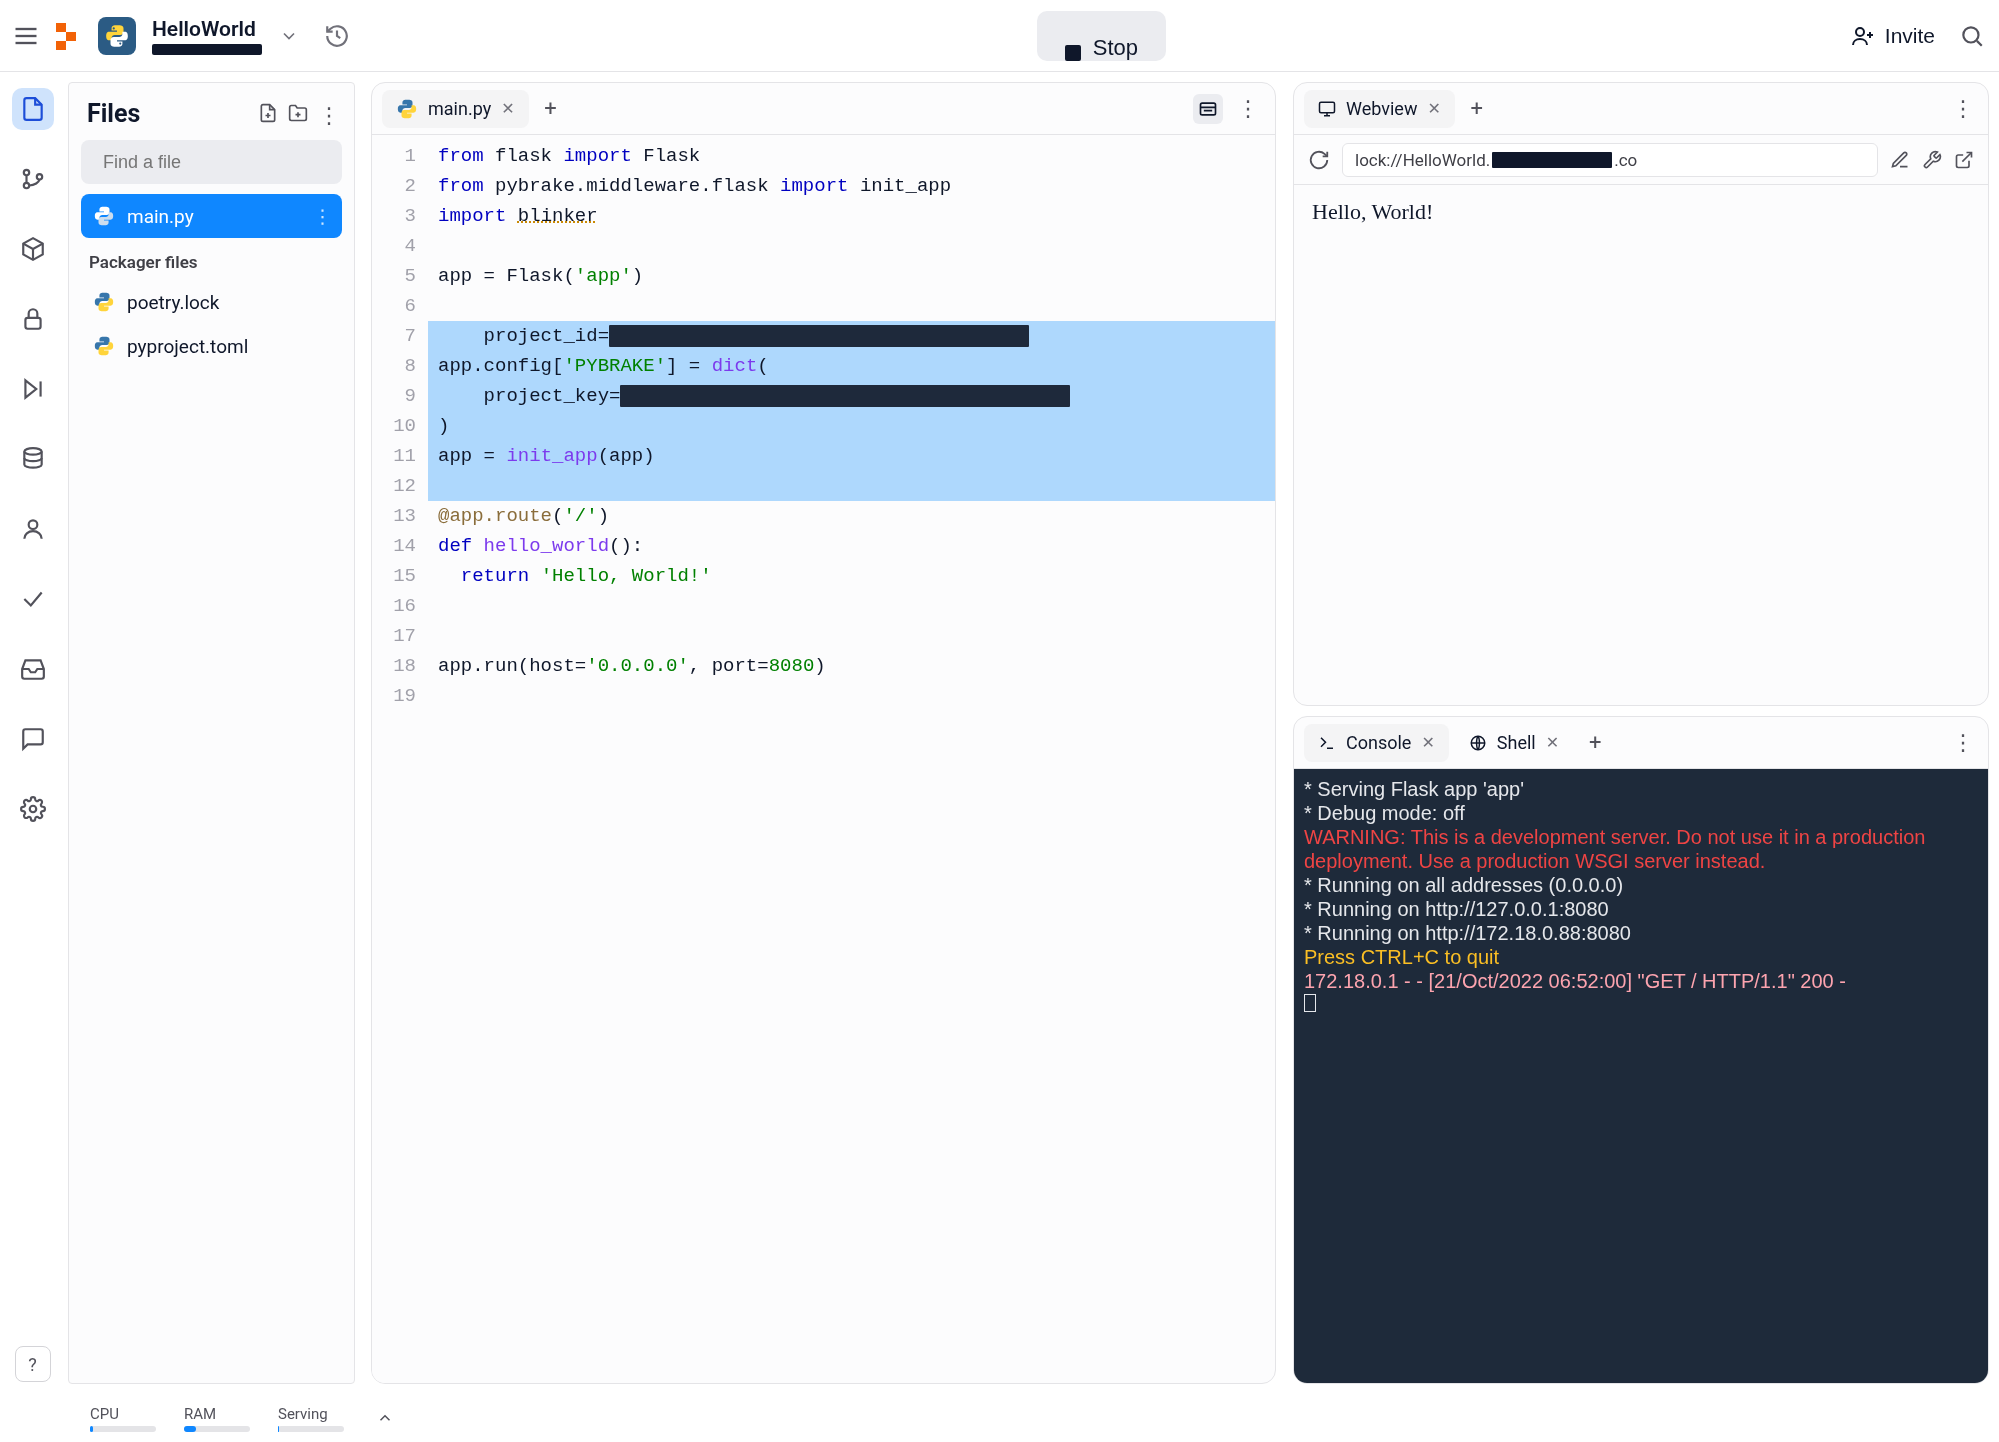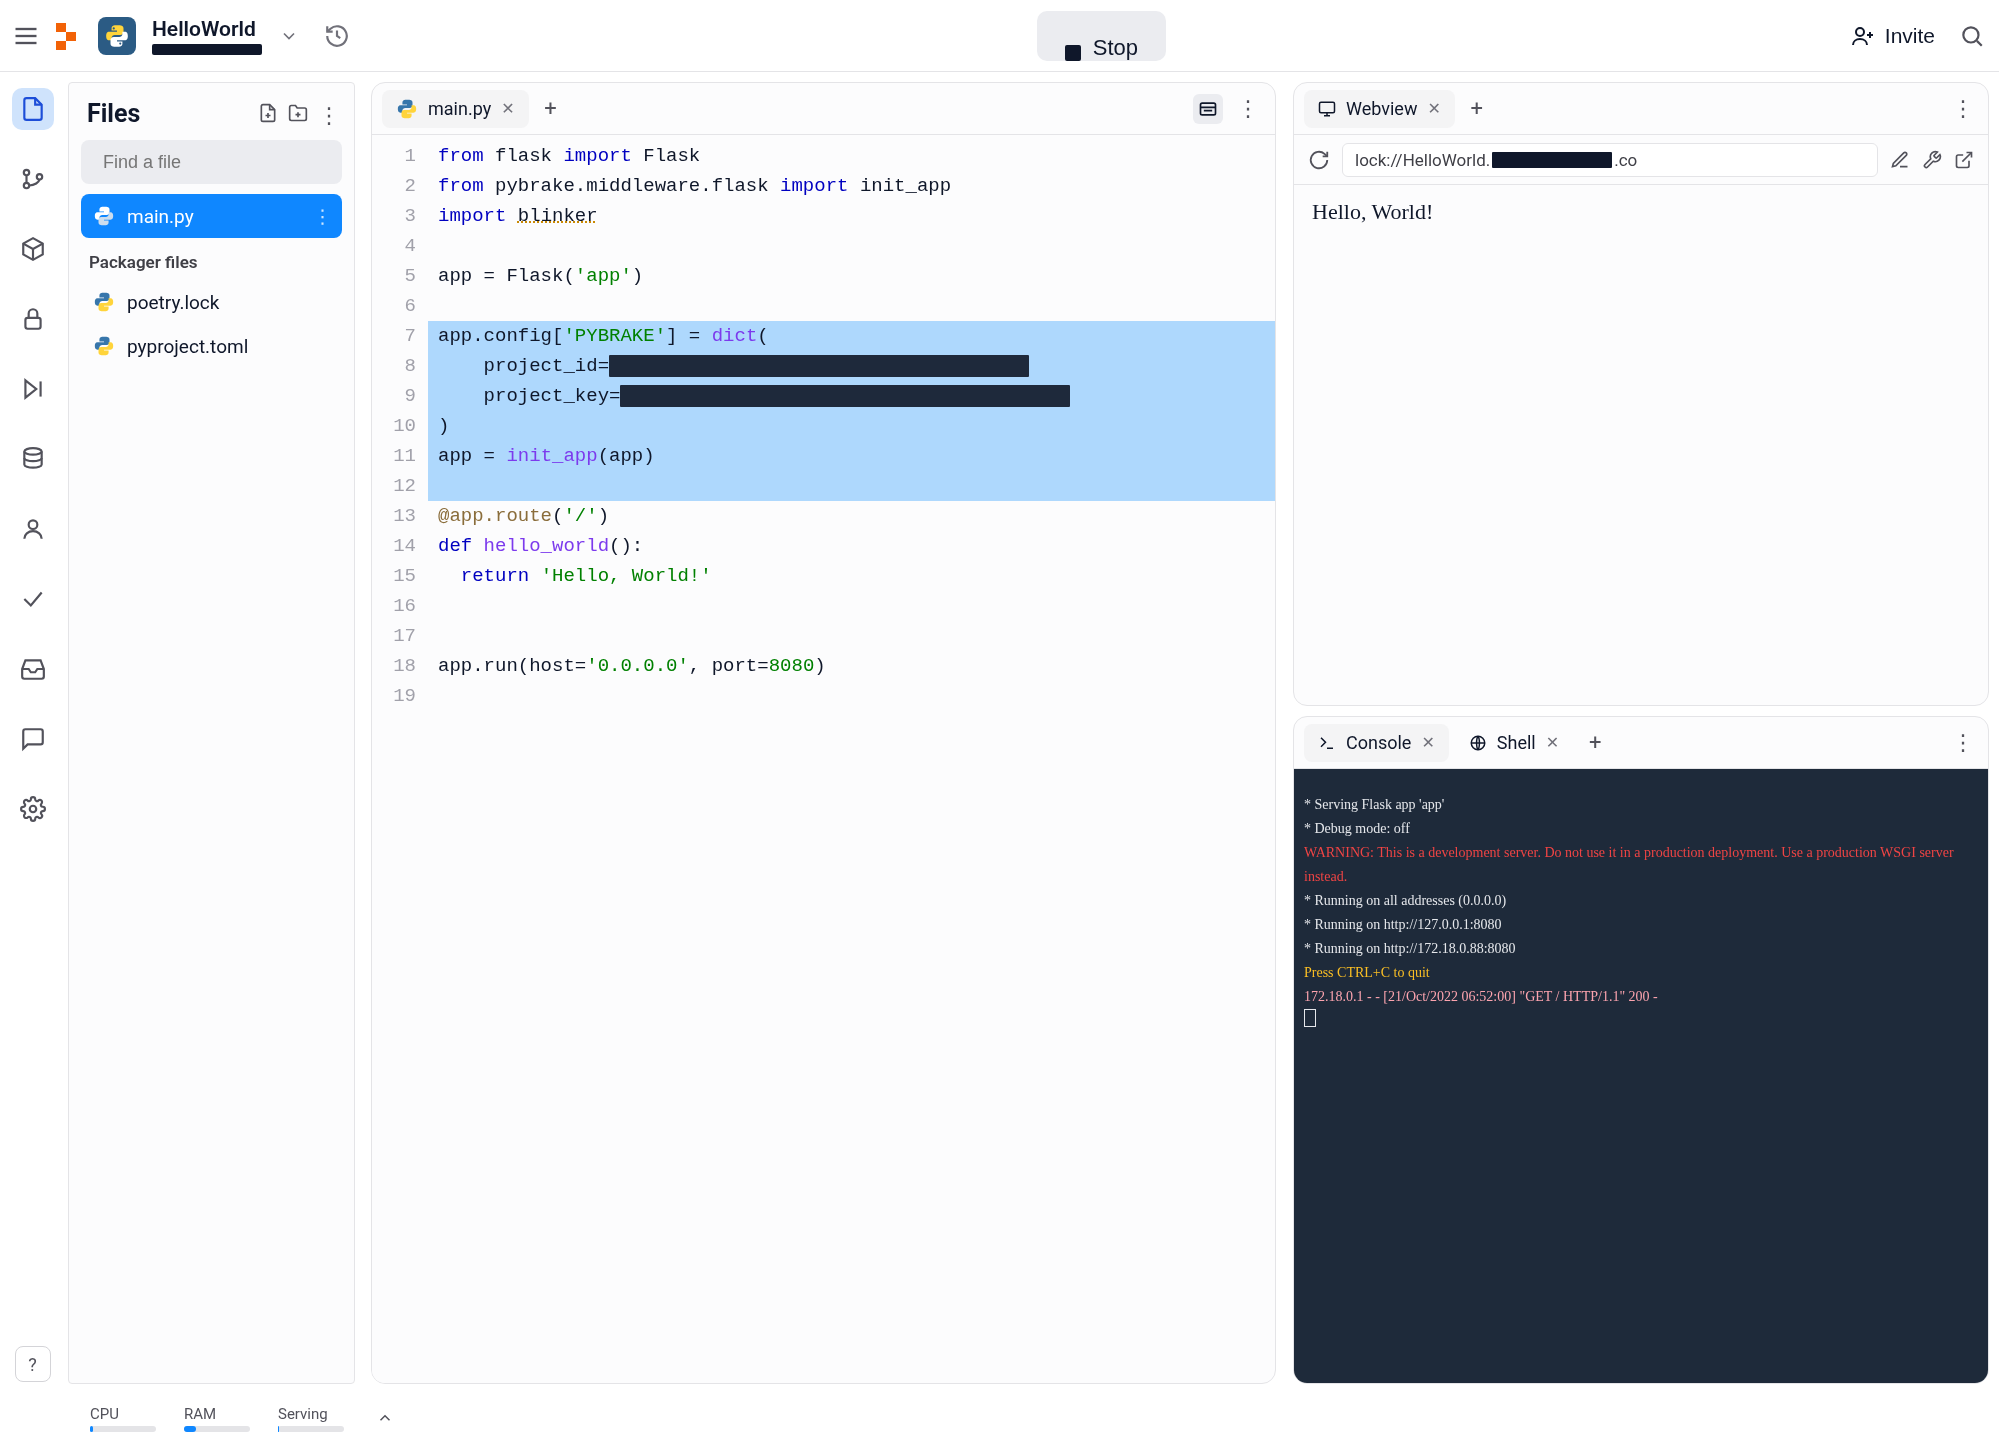--- a/index.html
+++ b/index.html
@@ -61,21 +61,21 @@
 .gut-line{height:30px;position:relative;}
 .right-col{width:703px;display:flex;flex-direction:column;margin:10px 10px 10px 2px;gap:10px;}
 .webview-panel,.console-panel{border:1px solid #e4e4e7;border-radius:14px;overflow:hidden;background:#fcfcfd;display:flex;flex-direction:column;margin-left:7px;}
 .webview-panel{flex:1;}
 .console-panel{height:668px;}
 .panel-tabbar{height:52px;display:flex;align-items:center;border-bottom:1px solid #e4e4e7;padding:0 10px;gap:6px;}
 .url-row{height:50px;display:flex;align-items:center;padding:0 14px;gap:12px;border-bottom:1px solid #e4e4e7;}
 .url-box{flex:1;height:34px;border:1px solid #e4e4e7;border-radius:6px;display:flex;align-items:center;padding:0 12px;font-size:17px;color:#3f3f46;background:#fff;}
 .url-redact{display:inline-block;width:120px;height:16px;background:#0f172a;border-radius:1px;margin:0 2px;vertical-align:middle;}
 .webview-body{flex:1;padding:14px 18px;font-family:"Times New Roman",serif;font-size:22px;}
-.console-body{flex:1;background:#1e2a3a;color:#e5e7eb;font-family:Liberation Serif, serif;font-size:14px;line-height:24px;padding:24px 10px;overflow:hidden;}
+.console-body{flex:1;background:#1e2a3a;color:#e5e7eb;font-family:Liberation Sans, sans-serif;font-size:20px;line-height:24px;padding:8px 10px;overflow:hidden;}
 .c-warn{color:#ef4444;}
 .c-info{color:#fbbf24;}
 .c-req{color:#fda4af;}
 .cursor-box{display:inline-block;width:12px;height:18px;border:1px solid #e5e7eb;}
 .bottom-bar{height:48px;display:flex;align-items:center;padding:0 18px 0 90px;gap:28px;font-size:15px;color:#52525b;}
 .meter{display:flex;flex-direction:column;gap:3px;}
 .meter-track{width:66px;height:6px;background:#e4e4e7;border-radius:4px;position:relative;}
 .meter-fill{height:100%;border-radius:4px;background:#0f87ff;}
 .expand-up{margin-left:4px;cursor:pointer;}
 svg{display:block;}
@@ -316,22 +316,22 @@
           <div class="gut-line">18</div>
           <div class="gut-line">19</div>
         </div>
       <div class="code-lines" id="codelines">
           <div class="code-line"><span class="kw">from</span><span> flask </span><span class="kw">import</span><span> Flask</span></div>
           <div class="code-line"><span class="kw">from</span><span> pybrake.middleware.flask </span><span class="kw">import</span><span> init_app</span></div>
           <div class="code-line"><span class="kw">import</span><span> </span><span class="warn">blinker</span></div>
           <div class="code-line"></div>
           <div class="code-line"><span>app </span><span class="op">=</span><span> Flask(</span><span class="str">'app'</span><span>)</span></div>
           <div class="code-line"></div>
+          <div class="code-line hl"><span>    project_id</span><span class="op">=</span><span class="redact" style="width: 420px;"></span></div>
           <div class="code-line hl"><span>app.config[</span><span class="str">'PYBRAKE'</span><span>] </span><span class="op">=</span><span> </span><span class="fn">dict</span><span>(</span></div>
-          <div class="code-line hl"><span>    project_id</span><span class="op">=</span><span class="redact" style="width: 420px;"></span></div>
           <div class="code-line hl"><span>    project_key</span><span class="op">=</span><span class="redact" style="width: 450px;"></span></div>
           <div class="code-line hl"><span>)</span></div>
           <div class="code-line hl"><span>app </span><span class="op">=</span><span> </span><span class="fn">init_app</span><span>(app)</span></div>
           <div class="code-line hl"></div>
           <div class="code-line"><span class="dec">@app.route</span><span>(</span><span class="str">'/'</span><span>)</span></div>
           <div class="code-line"><span class="kw">def </span><span class="fn">hello_world</span><span>():</span></div>
           <div class="code-line"><span>  </span><span class="kw">return </span><span class="str">'Hello, World!'</span></div>
           <div class="code-line"></div>
           <div class="code-line"></div>
           <div class="code-line"><span>app.run(host=</span><span class="str">'0.0.0.0'</span><span>, port=</span><span class="num">8080</span><span>)</span></div>

